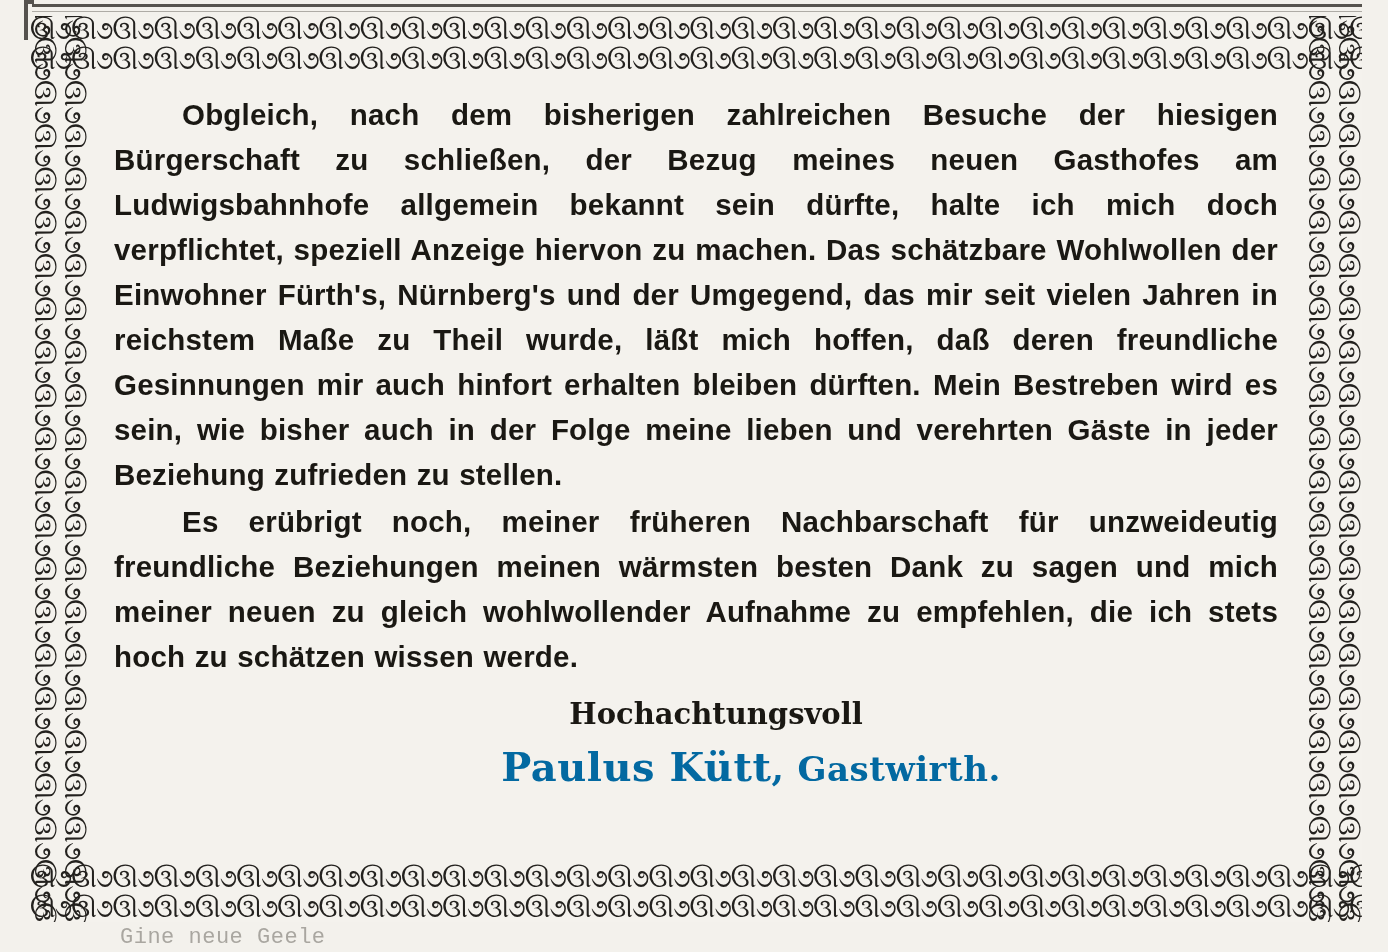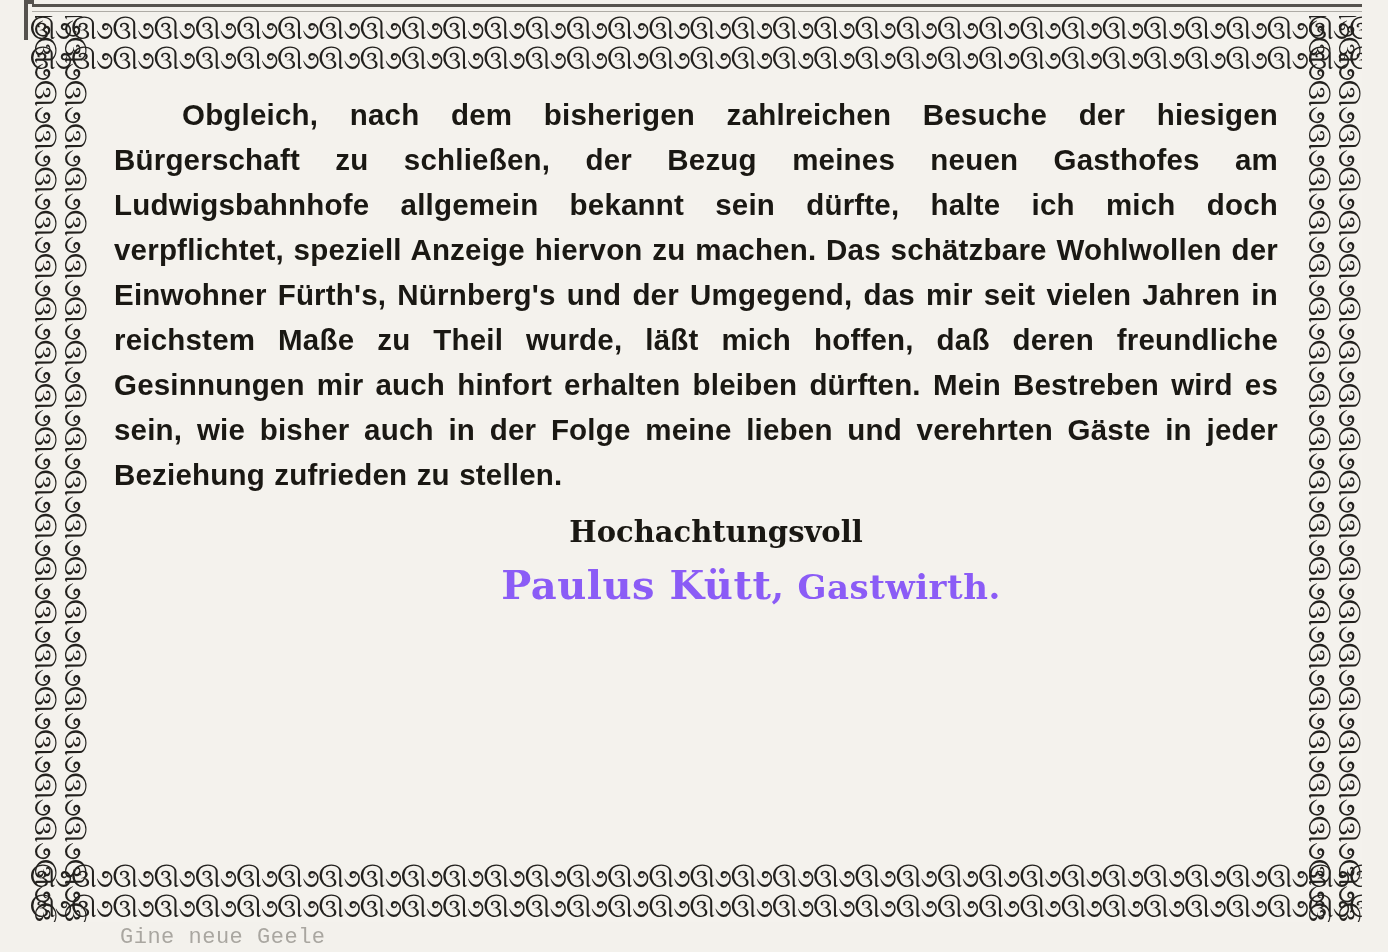--- a/index.html
+++ b/index.html
@@ -160,21 +160,21 @@
     font-weight: 600;
     color: #1a1813;
     padding-left: 40px;
   }
   .signature {
     margin-top: 12px;
     text-align: center;
     font-family: "DejaVu Serif", serif;
     font-size: 36px;
     font-weight: 700;
-    color: #8b5cf6;
+    color: #0369a1;
     padding-left: 110px;
     letter-spacing: .5px;
   }
   .signature .name {
     font-size: 40px;
     font-weight: 700;
   }
   .signature .role {
     font-size: 34px;
     font-weight: 700;
@@ -209,20 +209,21 @@
     <div class="ornament-band ornament-right">
       <span class="row">ઊ૭ઊ૭ઊ૭ઊ૭ઊ૭ઊ૭ઊ૭ઊ૭ઊ૭ઊ૭ઊ૭ઊ૭ઊ૭ઊ૭ઊ૭ઊ૭ઊ૭ઊ૭ઊ૭ઊ૭ઊ૭ઊ૭ઊ૭ઊ૭ઊ૭ઊ૭ઊ૭ઊ૭ઊ૭ઊ૭ઊ૭ઊ૭ઊ૭ઊ૭ઊ૭ઊ૭ઊ૭ઊ૭ઊ૭ઊ૭ઊ૭ઊ૭ઊ૭ઊ૭ઊ૭ઊ૭ઊ૭ઊ૭ઊ૭ઊ૭ઊ૭ઊ૭ઊ૭ઊ૭ઊ૭ઊ૭ઊ૭ઊ૭ઊ૭ઊ૭ઊ૭ઊ૭ઊ૭ઊ૭ઊ૭</span>
       <span class="row">ઊ૭ઊ૭ઊ૭ઊ૭ઊ૭ઊ૭ઊ૭ઊ૭ઊ૭ઊ૭ઊ૭ઊ૭ઊ૭ઊ૭ઊ૭ઊ૭ઊ૭ઊ૭ઊ૭ઊ૭ઊ૭ઊ૭ઊ૭ઊ૭ઊ૭ઊ૭ઊ૭ઊ૭ઊ૭ઊ૭ઊ૭ઊ૭ઊ૭ઊ૭ઊ૭ઊ૭ઊ૭ઊ૭ઊ૭ઊ૭ઊ૭ઊ૭ઊ૭ઊ૭ઊ૭ઊ૭ઊ૭ઊ૭ઊ૭ઊ૭ઊ૭ઊ૭ઊ૭ઊ૭ઊ૭ઊ૭ઊ૭ઊ૭ઊ૭ઊ૭ઊ૭ઊ૭ઊ૭ઊ૭ઊ૭</span>
     </div>
 
     <div class="inner">
 
 
       <div class="body-text">
         <p>Obgleich, nach dem bisherigen zahlreichen Besuche der hiesigen Bürgerschaft zu schließen, der Bezug meines neuen Gasthofes am Ludwigsbahnhofe allgemein bekannt sein dürfte, halte ich mich doch verpflichtet, speziell Anzeige hiervon zu machen.  Das schätzbare Wohlwollen der Einwohner Fürth's, Nürnberg's und der Umgegend, das mir seit vielen Jahren in reichstem Maße zu Theil wurde, läßt mich hoffen, daß deren freundliche Gesinnungen mir auch hinfort erhalten bleiben dürften.  Mein Bestreben wird es sein, wie bisher auch in der Folge meine lieben und verehrten Gäste in jeder Beziehung zufrieden zu stellen.</p>
+        <p>Es erübrigt noch, meiner früheren Nachbarschaft für unzweideutig freundliche Beziehungen meinen wärmsten besten Dank zu sagen und mich meiner neuen zu gleich wohlwollender Aufnahme zu empfehlen, die ich stets hoch zu schätzen wissen werde.</p>
       </div>
 
       <div class="closing">Hochachtungsvoll</div>
 
       <div class="signature">
         <span class="name">Paulus Kütt</span><span>, </span><span class="role">Gastwirth.</span>
       </div>
 
     </div>
   </div>

